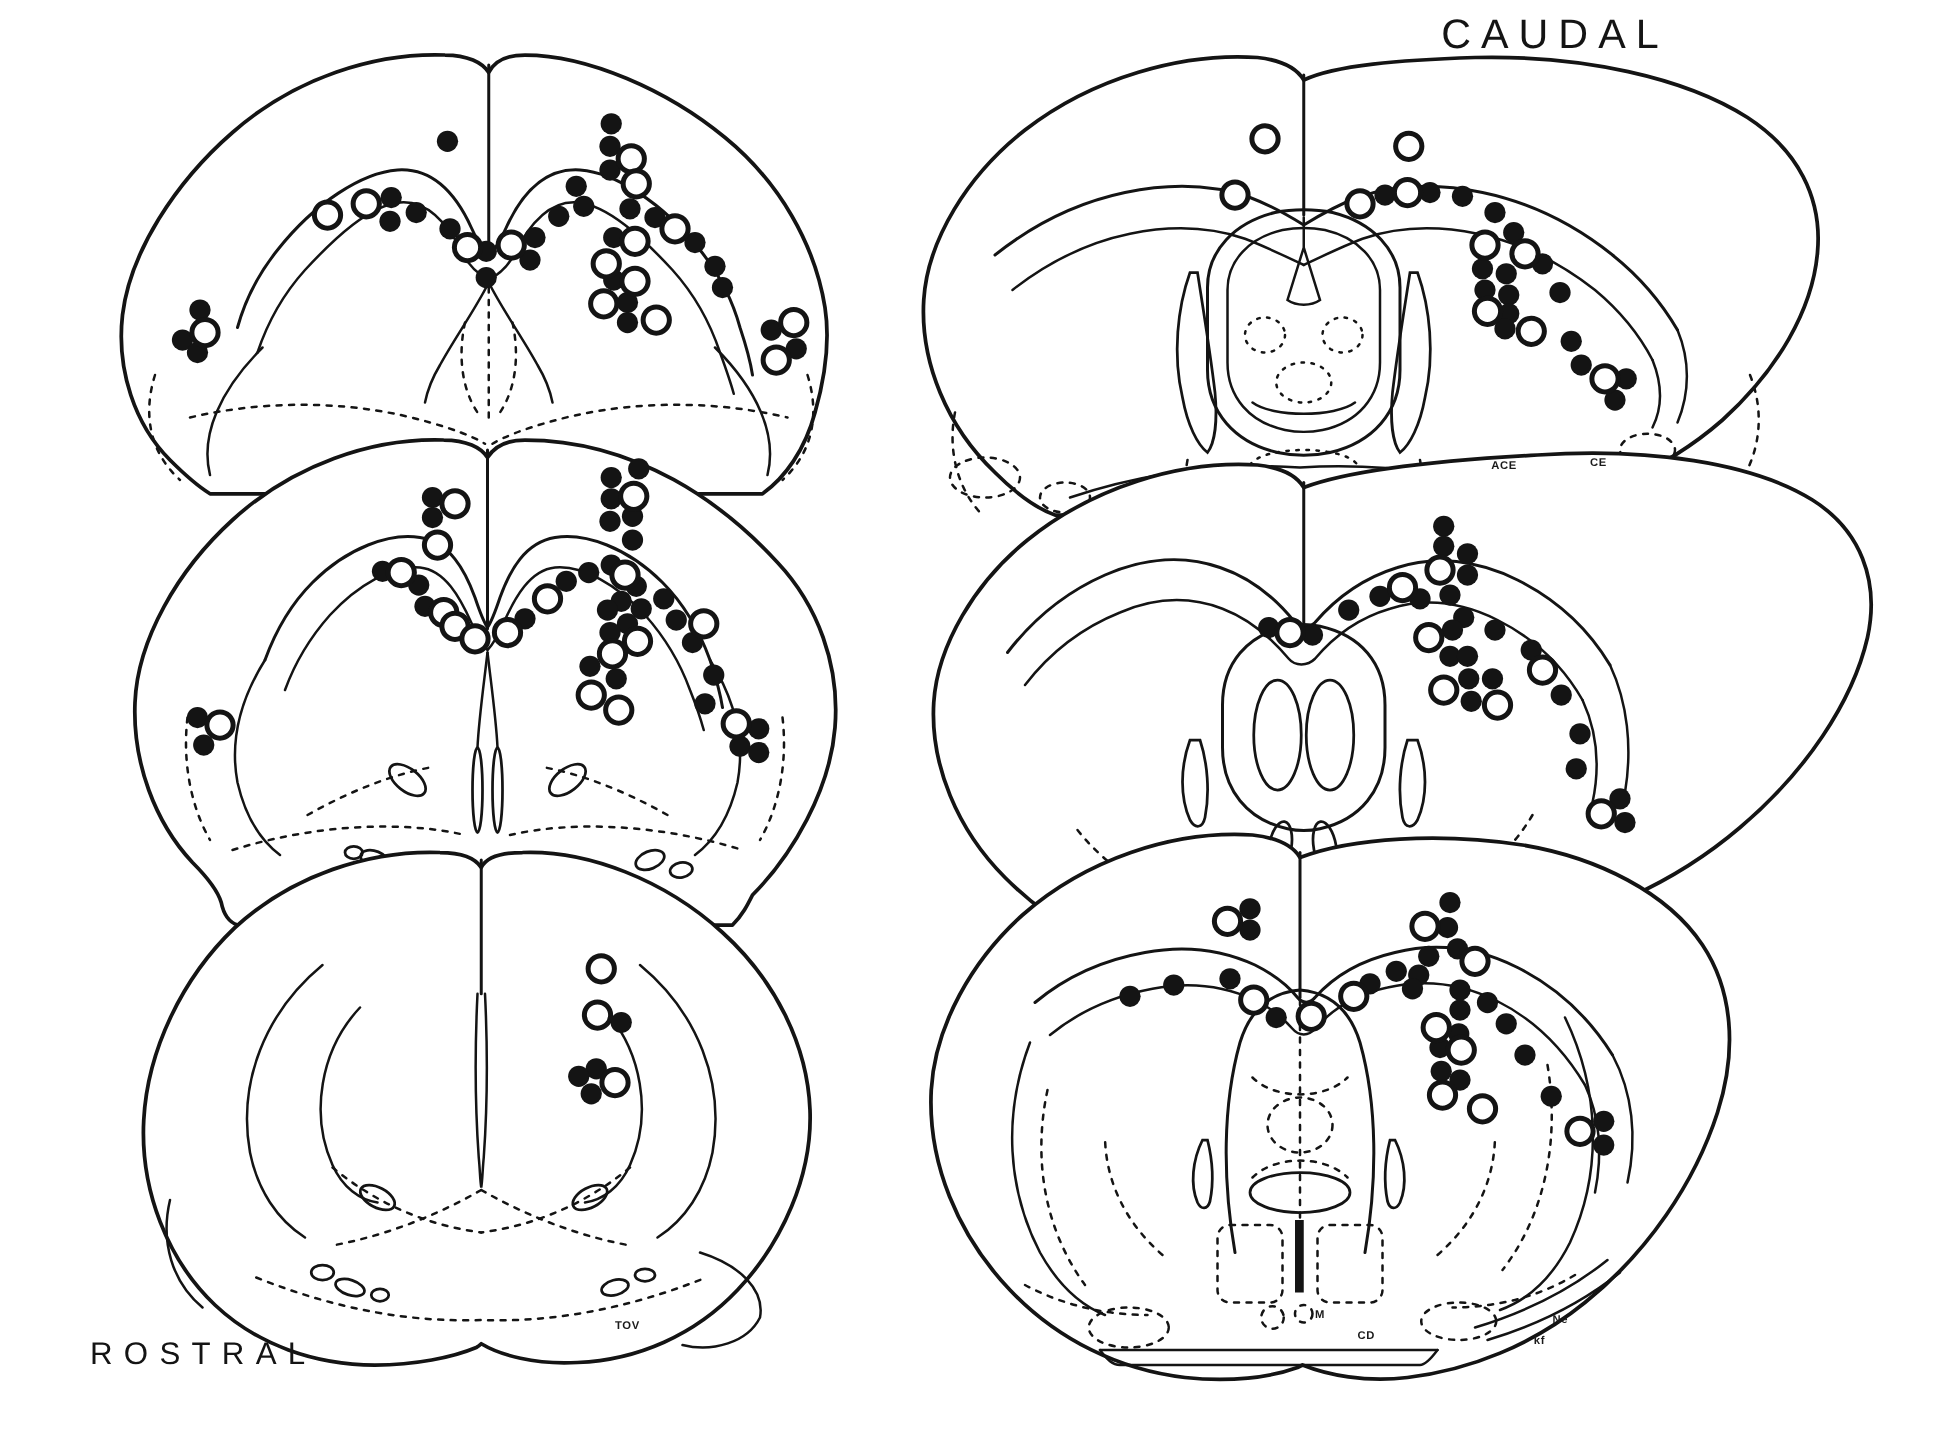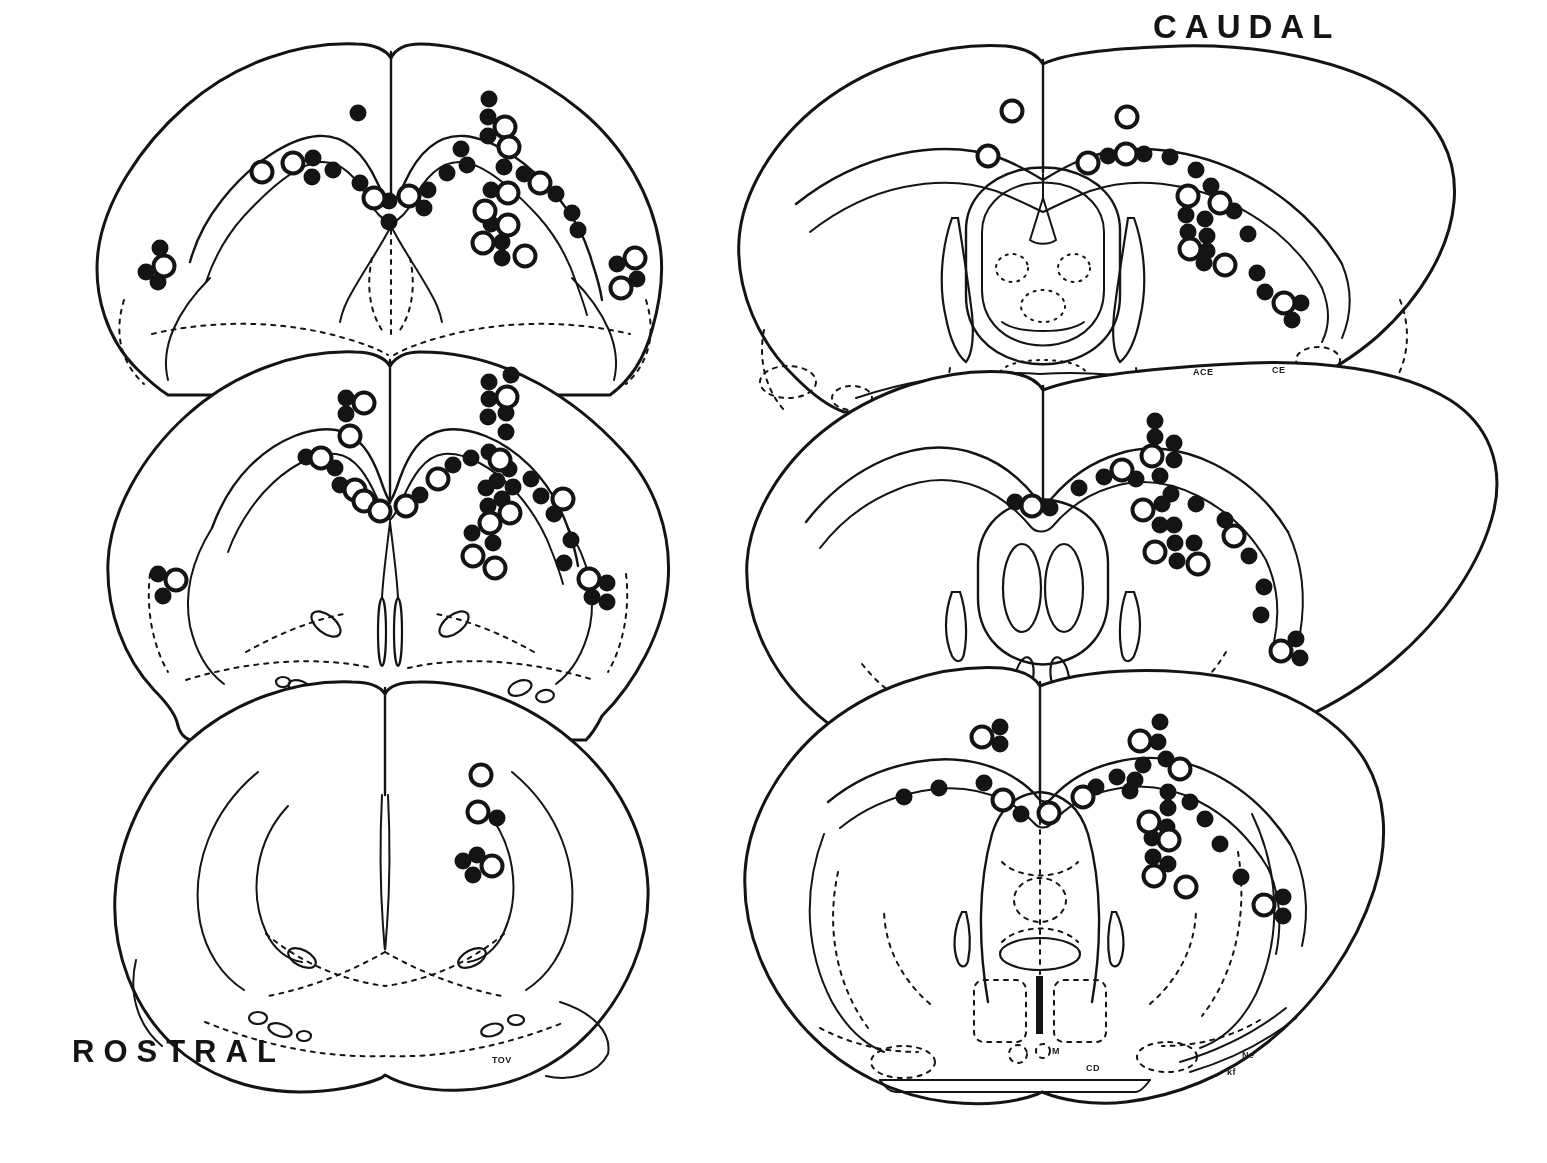--- a/index.html
+++ b/index.html
@@ -10,24 +10,24 @@
   .line{fill:none;stroke:var(--ink,#141414);stroke-width:2.4;stroke-linecap:round;}
   .thin{fill:none;stroke:var(--ink,#141414);stroke-width:2;stroke-linecap:round;}
   .shape{fill:none;stroke:var(--ink,#141414);stroke-width:2.2;}
   .dashed{fill:none;stroke:var(--ink,#141414);stroke-width:2;stroke-dasharray:4 6;stroke-linecap:round;}
   .dotted{fill:none;stroke:var(--ink,#141414);stroke-width:2;stroke-dasharray:2 6;stroke-linecap:round;}
   .m-open{fill:#ffffff;stroke:var(--ink,#141414);stroke-width:4;}
   .m-filled{fill:var(--ink,#141414);stroke:none;}
   .solidfill{fill:var(--ink,#141414);stroke:none;}
   .tinyl{font-size:9px;font-weight:bold;fill:#1a1a1a;letter-spacing:.5px;
          font-family:"Liberation Sans",sans-serif;}
-  .orient{position:absolute;color:var(--ink,#141414);font-size:33px;font-weight:700;
+  .orient{position:absolute;color:var(--ink,#141414);font-size:33px;font-weight:400;
           letter-spacing:8px;white-space:nowrap;}
   .orient.caudal{left:1153px;top:8px;}
-  .orient.rostral{left:72px;top:1034px;letter-spacing:9px;font-size:31px;}
+  .orient.rostral{left:72px;top:1069px;letter-spacing:9px;font-size:25px;}
 </style>
 </head>
 <body>
 
 <div class="stage">
 
 <svg width="1547" height="1163" viewBox="0 0 1547 1163">
 
   <g>
     <path class="outline" d="M391,58 C386,50 374,44 356,44 C300,42 236,62 186,106 C140,146 104,202 98,252 C93,296 108,340 136,368 C150,382 160,390 168,395 L610,395 C628,382 644,360 652,330 C660,302 664,272 660,246 C652,196 624,146 580,110 C534,72 470,44 420,44 C404,44 395,50 391,58 Z"></path>

